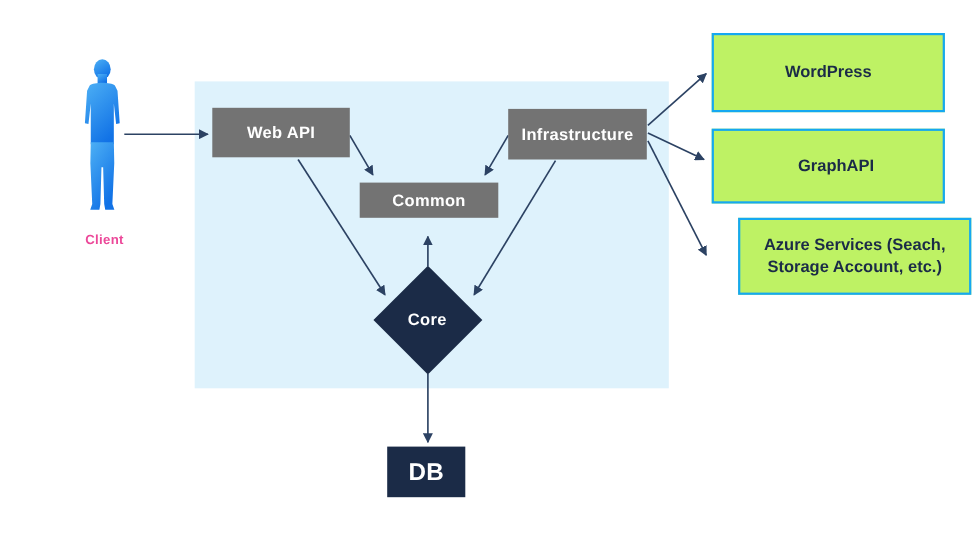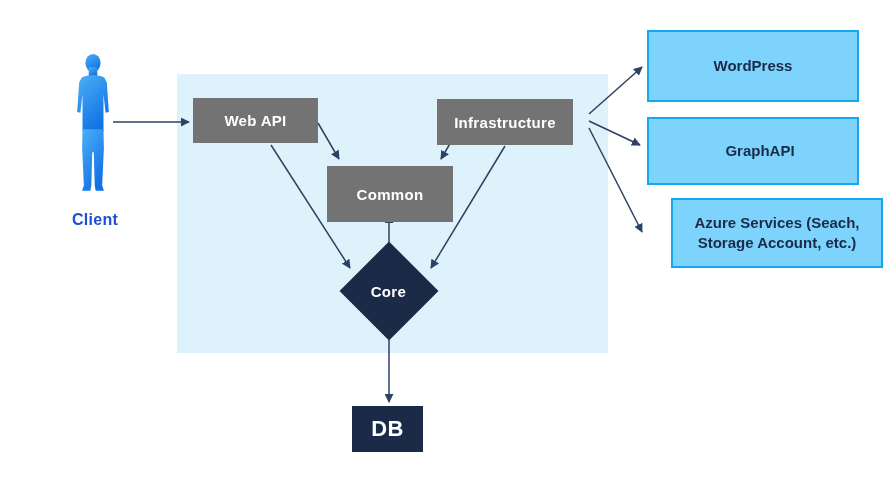--- a/index.html
+++ b/index.html
@@ -13,37 +13,37 @@
   }
   .overlay{position:absolute;left:0;top:0;width:889px;height:500px;pointer-events:none;}
   #edges line{stroke:#2c4263;stroke-width:1.5;}
   .node{
     position:absolute;display:flex;align-items:center;justify-content:center;
     color:#ffffff;font-weight:700;font-size:15px;letter-spacing:.3px;text-align:center;
   }
   .blue{background:#737373;}
   .navy{background:#1b2b47;}
   #web-api{left:193px;top:98px;width:125px;height:45px;}
-  #infrastructure{left:437px;top:99px;width:136px;height:46px;}
-  #common{left:327px;top:166px;width:126px;height:56px;}
+  #infrastructure{left:462px;top:99px;width:126px;height:46px;}
+  #common{left:327px;top:166px;width:126px;height:32px;}
   #core{left:354px;top:256px;width:70px;height:70px;transform:rotate(45deg);}
   #core .lbl{transform:rotate(-45deg);}
   #db{left:352px;top:406px;width:71px;height:46px;font-size:22px;}
   .ext{
-    position:absolute;left:647px;width:212px;background:#7dd3fc;
+    position:absolute;left:647px;width:212px;background:#bef264;
     border:2px solid #15a8f1;box-sizing:border-box;
     display:flex;align-items:center;justify-content:center;text-align:center;
     color:#1b2b47;font-weight:700;font-size:15px;line-height:1.35;padding:0 14px;
   }
   #wordpress{top:30px;height:72px;}
   #graphapi{top:117px;height:68px;padding-left:28px;}
   #azure{top:198px;height:70px;margin-left:24px;}
   .client-label{
     position:absolute;left:45px;top:211px;width:100px;text-align:center;
-    color:#1d4ed8;font-weight:700;font-size:16px;letter-spacing:.3px;
+    color:#ec4899;font-weight:700;font-size:12px;letter-spacing:.3px;
   }
   .figure{position:absolute;left:72px;top:53px;}
 </style>
 </head>
 <body>
 
 <div class="stage">
 
   <div class="panel"></div>
 

